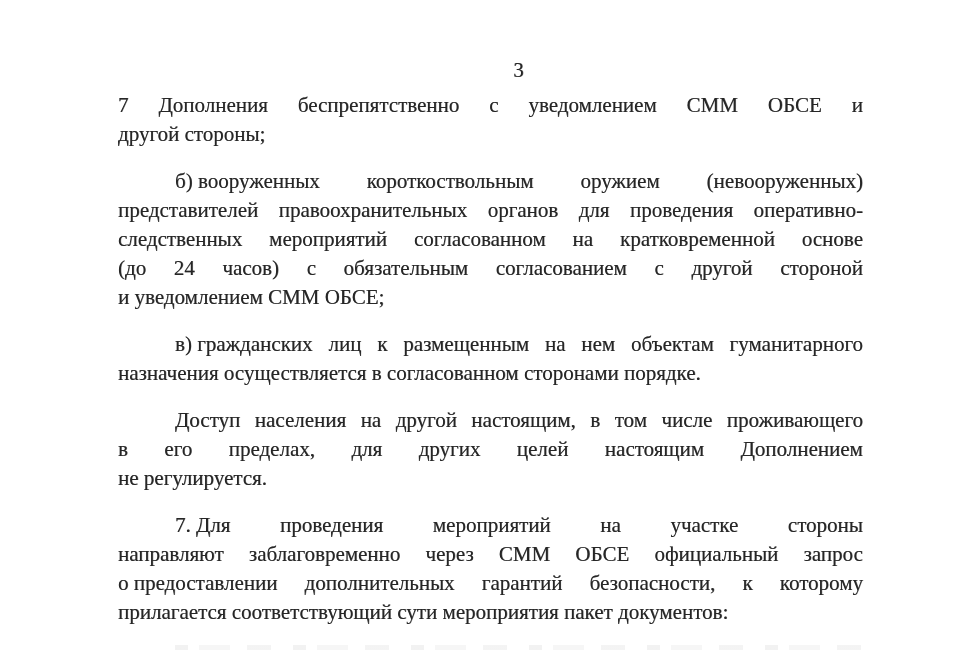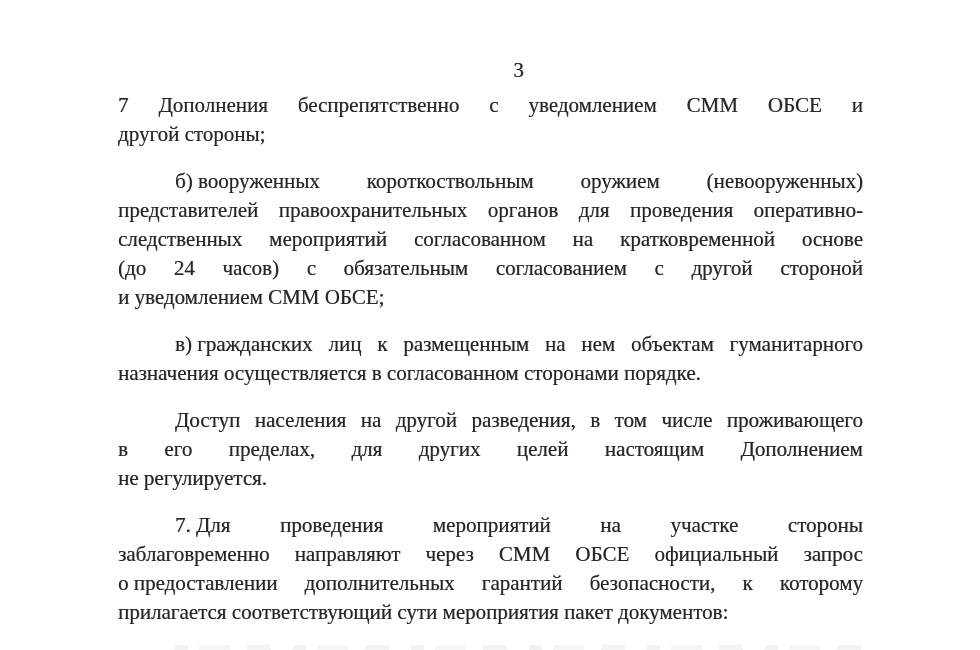--- a/index.html
+++ b/index.html
@@ -115,21 +115,21 @@
           <span>гуманитарного</span>
         </div>
         <div class="line">назначения осуществляется в согласованном сторонами порядке.</div>
       </div>
       <div class="paragraph">
         <div class="line justified indent">
           <span>Доступ</span>
           <span>населения</span>
           <span>на</span>
           <span>другой</span>
-          <span>разведения,</span>
+          <span>настоящим,</span>
           <span>в</span>
           <span>том</span>
           <span>числе</span>
           <span>проживающего</span>
         </div>
         <div class="line justified">
           <span>в</span>
           <span>его</span>
           <span>пределах,</span>
           <span>для</span>
@@ -143,22 +143,22 @@
       <div class="paragraph">
         <div class="line justified indent">
           <span>7.&nbsp;Для</span>
           <span>проведения</span>
           <span>мероприятий</span>
           <span>на</span>
           <span>участке</span>
           <span>стороны</span>
         </div>
         <div class="line justified">
+          <span>направляют</span>
           <span>заблаговременно</span>
-          <span>направляют</span>
           <span>через</span>
           <span>СММ</span>
           <span>ОБСЕ</span>
           <span>официальный</span>
           <span>запрос</span>
         </div>
         <div class="line justified">
           <span>о&nbsp;предоставлении</span>
           <span>дополнительных</span>
           <span>гарантий</span>

